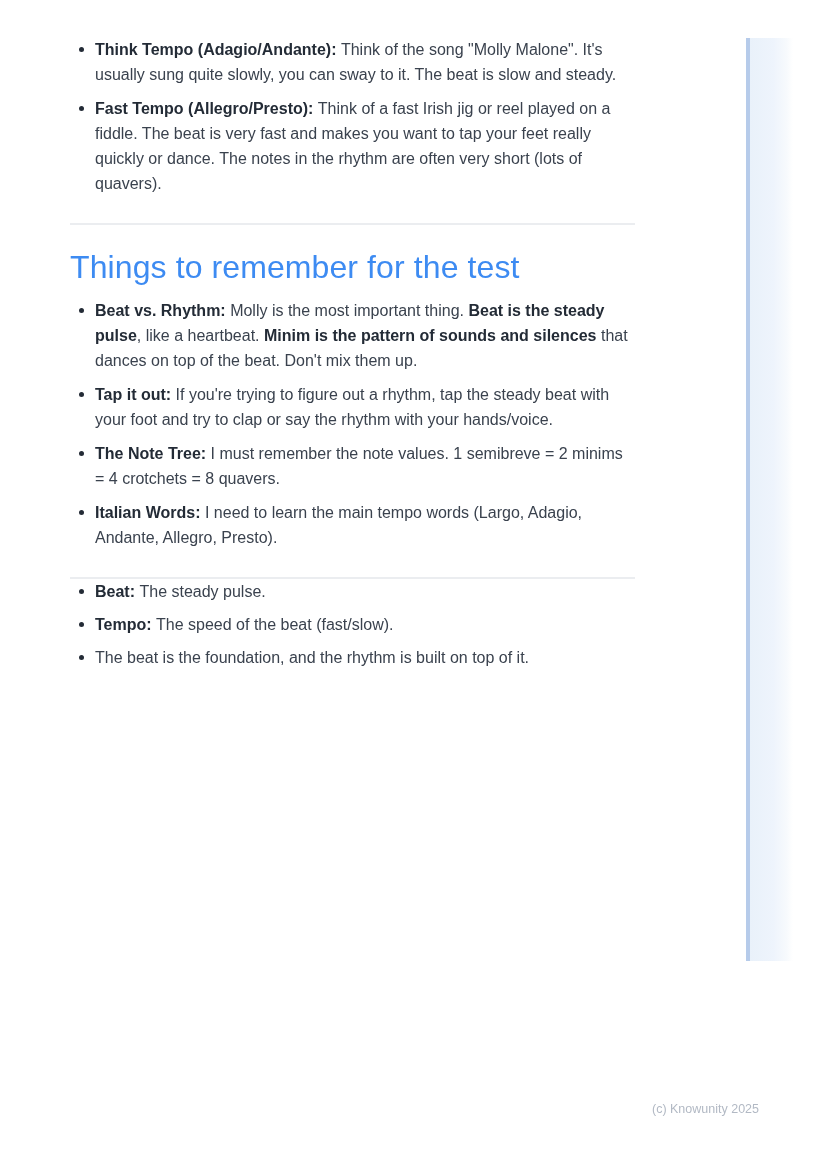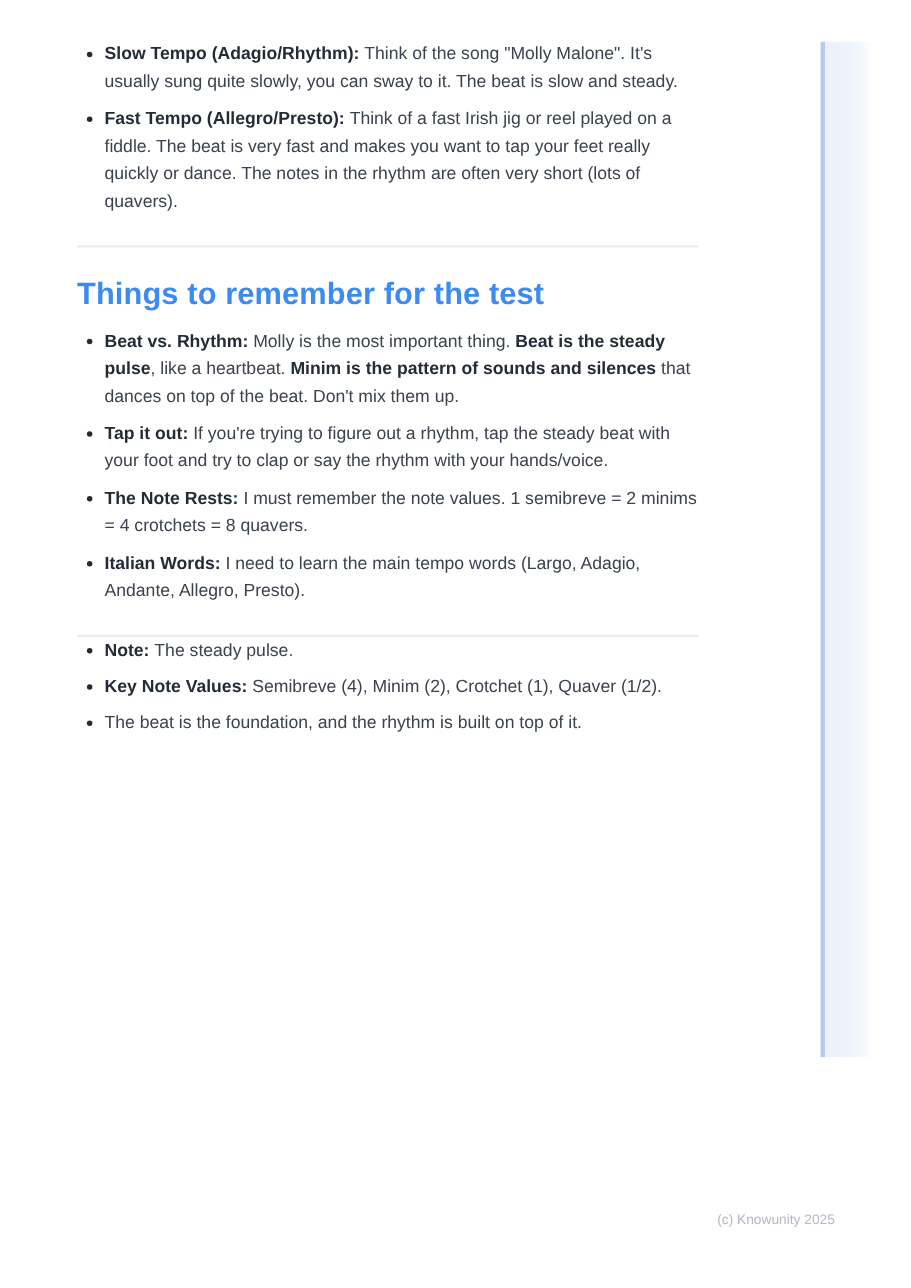--- a/index.html
+++ b/index.html
@@ -38,23 +38,23 @@
     background: var(--bold-color, #252d38);
   }
   ul.doc-list.tight li { margin-bottom: 8px; }
   strong { color: var(--bold-color, #252d38); font-weight: 700; }
   .divider {
     border: none;
     border-top: 2px solid var(--divider-color, #ebedf0);
     margin: 27px 0 0 0;
   }
   h2.section-heading {
-    font-size: 28px;
+    font-size: 32px;
     line-height: 30px;
-    font-weight: 700;
+    font-weight: 400;
     color: var(--heading-color, #3d8bf2);
     margin: 27px 0 16px 0;
     letter-spacing: 0.1px;
   }
   .next-page-strip {
     position: absolute;
     left: 746px;
     top: 38px;
     width: 43px;
     height: 923px;
@@ -71,41 +71,41 @@
   }
 </style>
 </head>
 <body>
 
 <div class="page">
 
   <div class="content">
 
     <ul class="doc-list">
-        <li><strong>Slow Tempo (Adagio/Rhythm): </strong><span>Think of the song "Molly Malone". It's usually sung quite slowly, you can sway to it. The beat is slow and steady.</span></li>
+        <li><strong>Think Tempo (Adagio/Andante): </strong><span>Think of the song "Molly Malone". It's usually sung quite slowly, you can sway to it. The beat is slow and steady.</span></li>
         <li><strong>Fast Tempo (Allegro/Presto): </strong><span>Think of a fast Irish jig or reel played on a fiddle. The beat is very fast and makes you want to tap your feet really quickly or dance. The notes in the rhythm are often very short (lots of quavers).</span></li>
       </ul>
 
     <hr class="divider">
 
     <h2 class="section-heading">Things to remember for the test</h2>
 
     <ul class="doc-list">
         <li><strong>Beat vs. Rhythm: </strong><span>Molly is the most important thing. </span><strong>Beat is the steady pulse</strong><span>, like a heartbeat. </span><strong>Minim is the pattern of sounds and silences</strong><span> that dances on top of the beat. Don't mix them up.</span></li>
         <li><strong>Tap it out: </strong><span>If you're trying to figure out a rhythm, tap the steady beat with your foot and try to clap or say the rhythm with your hands/voice.</span></li>
-        <li><strong>The Note Rests: </strong><span>I must remember the note values. 1 semibreve = 2 minims = 4 crotchets = 8 quavers.</span></li>
+        <li><strong>The Note Tree: </strong><span>I must remember the note values. 1 semibreve = 2 minims = 4 crotchets = 8 quavers.</span></li>
         <li><strong>Italian Words: </strong><span>I need to learn the main tempo words (Largo, Adagio, Andante, Allegro, Presto).</span></li>
       </ul>
 
     <hr class="divider">
 
 
     <ul class="doc-list tight">
-        <li><strong>Note: </strong><span>The steady pulse.</span></li>
-        <li><strong>Key Note Values: </strong><span>Semibreve (4), Minim (2), Crotchet (1), Quaver (1/2).</span></li>
+        <li><strong>Beat: </strong><span>The steady pulse.</span></li>
+        <li><strong>Tempo: </strong><span>The speed of the beat (fast/slow).</span></li>
         <li><span>The beat is the foundation, and the rhythm is built on top of it.</span></li>
       </ul>
 
   </div>
 
   <div class="next-page-strip"></div>
 
   <div class="footer-credit">(c) Knowunity 2025</div>
 
 </div>

